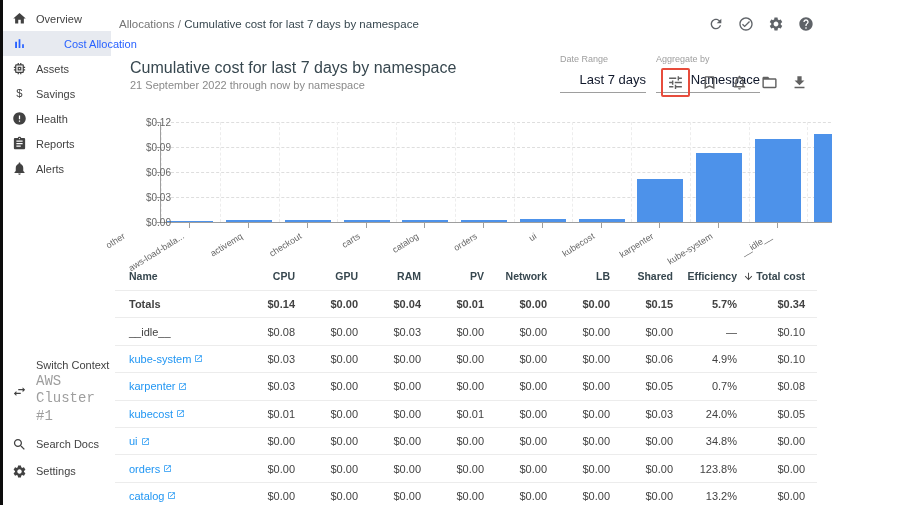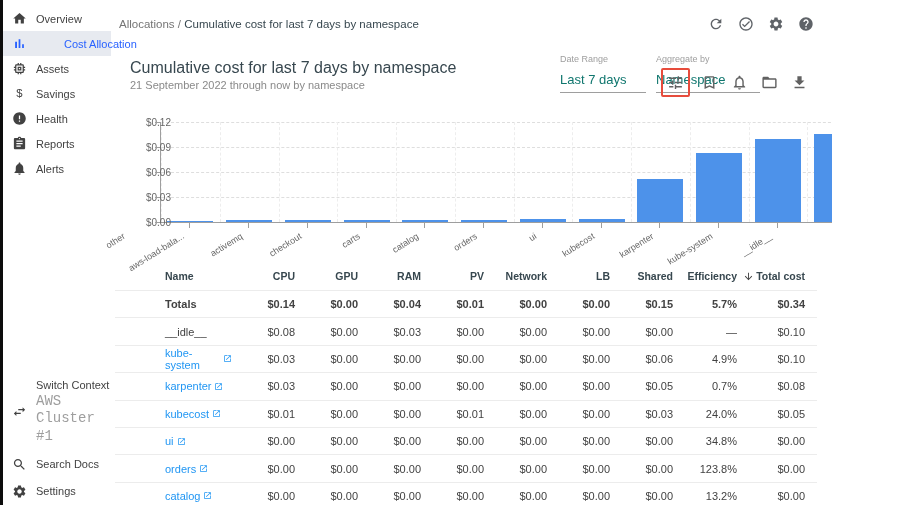--- a/index.html
+++ b/index.html
@@ -11,21 +11,21 @@
   
   .sidebar{position:absolute;left:3px;top:0;width:108px;height:100%;background:#ffffff;}
   .nav{padding-top:6px;}
   .side-item{display:flex;align-items:center;height:25px;padding-left:9px;cursor:pointer;white-space:nowrap;}
   .side-item.sel{background:#e7eaf0;gap:28px;}
   .side-icon{width:15px;height:15px;margin-right:9px;display:flex;align-items:center;justify-content:center;flex:0 0 15px;}
   .side-icon svg{width:15px;height:15px;fill:#424242;}
   .side-item.sel .side-icon svg{fill:#2962ff;}
   .side-label{font-size:11px;color:#424242;}
   .side-item.sel .side-label{color:#2962ff;}
-  .side-footer{position:absolute;left:0;bottom:0;width:100%;}
+  .side-footer{position:absolute;left:0;bottom:20px;width:100%;}
   .footer-item{display:flex;align-items:center;padding:6px 0 6px 9px;cursor:pointer;}
   .footer-text{display:flex;flex-direction:column;line-height:1.25;}
   .side-sub{font-size:14px;color:#9e9e9e;font-family:Liberation Mono, monospace;}
 
   
   .content{position:absolute;left:111px;top:0;right:0;height:100%;text-decoration:underline;}
 
   
   .topbar{position:absolute;top:0;left:0;right:0;height:48px;}
   .breadcrumb{position:absolute;left:8px;top:18px;font-size:11.5px;color:#757575;}
@@ -35,41 +35,41 @@
   .icon-btn svg{width:16px;height:16px;fill:#5f6368;}
 
   
   .card-head{position:absolute;top:48px;left:0;right:0;height:58px;}
   .page-title{position:absolute;left:19px;top:11px;font-size:16px;color:#37474f;}
   .page-subtitle{position:absolute;left:19px;top:31px;font-size:11px;color:#8a8a8a;}
   .field{position:absolute;top:6px;}
   .field-date{left:449px;width:86px;}
   .field-agg{left:545px;width:104px;}
   .field-label{font-size:9px;color:#9e9e9e;display:block;margin-bottom:6px;}
-  .field-value{font-size:13px;color:#0f766e;border:none;background:none;padding:0 0 5px 0;text-align:left;width:100%;border-bottom:1px solid #9e9e9e;cursor:pointer;font-family:"Liberation Sans",sans-serif;}
+  .field-value{font-size:13px;color:#0f172a;border:none;background:none;padding:0 0 5px 0;text-align:right;width:100%;border-bottom:1px solid #9e9e9e;cursor:pointer;font-family:"Liberation Sans",sans-serif;}
   .toolbar{position:absolute;right:22px;top:20px;display:flex;align-items:center;gap:9px;}
   .toolbar .icon-btn svg{width:17px;height:17px;fill:#616161;}
   .hl-box{border:2px solid #e74c3c;border-radius:2px;padding:2px;display:flex;}
 
   
   .chart-area{position:absolute;top:106px;left:0;right:0;height:156px;}
   .plot{position:absolute;left:49px;top:16px;width:705px;height:100px;border-left:1px solid #9e9e9e;border-bottom:1px solid #9e9e9e;}
   .gridline-h{position:absolute;left:0;width:100%;border-top:1px dashed #dedede;}
   .gridline-v{position:absolute;top:0;height:100%;border-left:1px dashed #ededed;}
   .bar{position:absolute;bottom:0;background:#4d92ea;}
   .ytick-label{position:absolute;right:661px;width:40px;text-align:right;font-size:10px;color:#666;}
   .ytick{position:absolute;left:44px;width:5px;border-top:1px solid #9e9e9e;}
   .xtick{position:absolute;height:5px;border-left:1px solid #9e9e9e;}
   .xlabel{position:absolute;font-size:9px;color:#666;white-space:nowrap;transform:rotate(-32deg);transform-origin:100% 0;}
 
   
   .table-area{position:absolute;top:262px;left:4px;right:15px;bottom:0;overflow:hidden;}
   .t-row{display:flex;align-items:center;height:27.4px;border-bottom:1px solid #ececec;font-size:11px;color:#424242;padding:0 12px 0 14px;box-sizing:border-box;}
   .t-head{font-weight:bold;color:#37474f;font-size:10.5px;height:29px;}
-  .c-name{flex:1;display:flex;align-items:center;gap:4px;min-width:0;margin-left:36px;}
+  .c-name{flex:1;display:flex;align-items:center;gap:4px;min-width:0;}
   .c-num{width:63px;text-align:right;flex:0 0 63px;}
   .c-eff{width:64px;flex:0 0 64px;}
   .c-total{width:68px;flex:0 0 68px;display:flex;justify-content:flex-end;align-items:center;gap:2px;}
   .totals .c-num,.totals .c-name,.totals .c-total{font-weight:bold;}
   .ns-link{color:#2196f3;cursor:pointer;display:flex;align-items:center;gap:3px;}
   .ext-icon svg{width:9px;height:9px;fill:#2196f3;display:block;}
   .sort-icon svg{width:11px;height:11px;fill:#424242;display:block;}
 </style>
 </head>
 <body>

